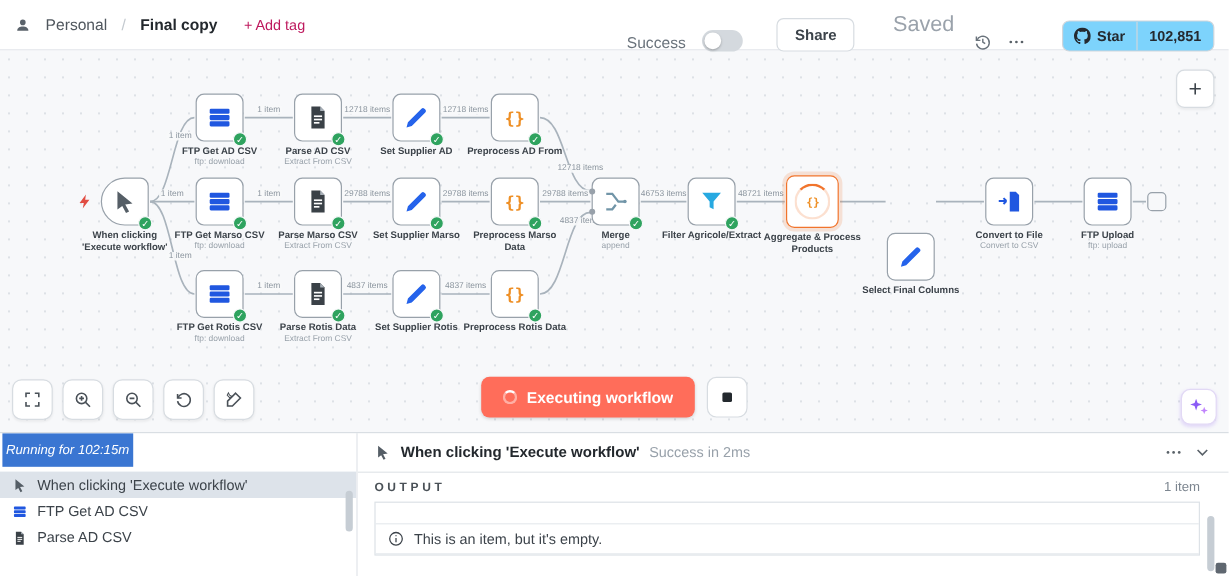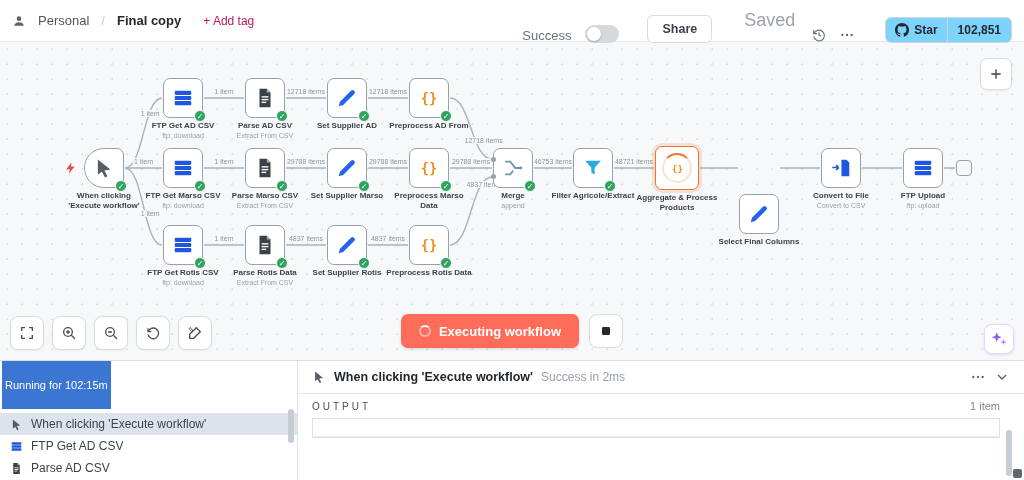--- a/index.html
+++ b/index.html
@@ -79,34 +79,34 @@
   .stop-btn{width:34px;height:34px;background:#fff;border:1px solid #d7dce1;border-radius:8px;display:flex;
             align-items:center;justify-content:center;cursor:pointer;}
   .assistant-btn{position:absolute;right:10px;bottom:6px;width:30px;height:30px;background:#fff;border:1px solid #e2d9f5;
                  border-radius:8px;display:flex;align-items:center;justify-content:center;cursor:pointer;box-shadow:0 1px 3px rgba(139,92,246,.2);}
   @keyframes spin{to{transform:rotate(360deg);}}
 
   
   .bottom{position:absolute;left:0;bottom:0;width:1024px;height:120px;background:#fff;border-top:1px solid #d9dee3;display:flex;}
   .logs{width:298px;flex:none;position:relative;border-right:1px solid #e1e5e9;overflow:hidden;}
   .logs-header{font-size:12.5px;font-weight:700;color:#23282d;padding:9px 12px 6px;}
-  .logs-selection{display:inline-block;margin:0 0 4px 2px;font-size:11px;color:#fff;background:#3a76d2;padding:18px 3px;}
+  .logs-selection{display:inline-block;margin:0 0 4px 2px;font-size:11px;color:#fff;background:#3a76d2;padding:8px 3px;font-style:italic;}
   .log-row{display:flex;align-items:center;gap:8px;padding:4px 10px;font-size:12px;color:#3c434a;cursor:pointer;}
   .log-row.selected{background:#dde3ea;}
   .log-label{white-space:nowrap;overflow:hidden;text-overflow:ellipsis;}
   .scroll-thumb{position:absolute;width:6px;border-radius:3px;background:#c6cdd4;}
   .logs-scroll{right:3px;top:48px;height:34px;}
   .output{flex:1;position:relative;overflow:hidden;}
   .output-header{display:flex;align-items:center;gap:8px;padding:8px 14px;border-bottom:1px solid #e1e5e9;}
   .o-title{font-size:12.5px;font-weight:700;color:#23282d;}
   .o-status{font-size:12px;color:#98a1aa;}
   .spacer{flex:1;}
   .output-body{position:relative;padding:6px 24px 0 14px;}
   .output-meta{display:flex;align-items:center;justify-content:space-between;}
-  .o-label{font-size:10px;font-weight:400;letter-spacing:3px;color:#4a5157;}
+  .o-label{font-size:10px;font-weight:700;letter-spacing:3px;color:#4a5157;}
   .o-count{font-size:11px;color:#7d8690;}
   .output-table{margin-top:6px;border:1px solid #dde2e7;background:#fff;}
   .ot-row-empty{height:18px;border-bottom:1px solid #e6eaee;}
   .ot-row-info{display:flex;align-items:center;gap:8px;padding:5px 10px;font-size:12px;color:#3c434a;border-bottom:1px solid #e6eaee;}
   .output-scroll{right:12px;top:36px;height:46px;}
   .scroll-corner{position:absolute;right:2px;bottom:2px;width:9px;height:9px;background:#5f6770;border-radius:2px;}
 </style>
 </head>
 <body>
 
@@ -542,20 +542,30 @@
             </svg>
           </span>
       </div>
       <div class="output-body">
         <div class="output-meta">
           <span class="o-label">OUTPUT</span>
           <span class="o-count">1 item</span>
         </div>
         <div class="output-table">
           <div class="ot-row-empty"></div>
+          <div class="ot-row-info">
+            <span class="icon14">
+                <svg viewBox="0 0 24 24" fill="none" stroke="#3c434a" stroke-width="1.8">
+                  <circle cx="12" cy="12" r="9"></circle>
+                  <path d="M12 11v6"></path>
+                  <circle cx="12" cy="7.5" r="0.9" fill="#3c434a" stroke="none"></circle>
+                </svg>
+              </span>
+            <span>This is an item, but it's empty.</span>
+          </div>
         </div>
         <div class="scroll-thumb output-scroll"></div>
       </div>
       <div class="scroll-corner"></div>
     </section>
   </div>
 
 </div>
 
 </body></html>

